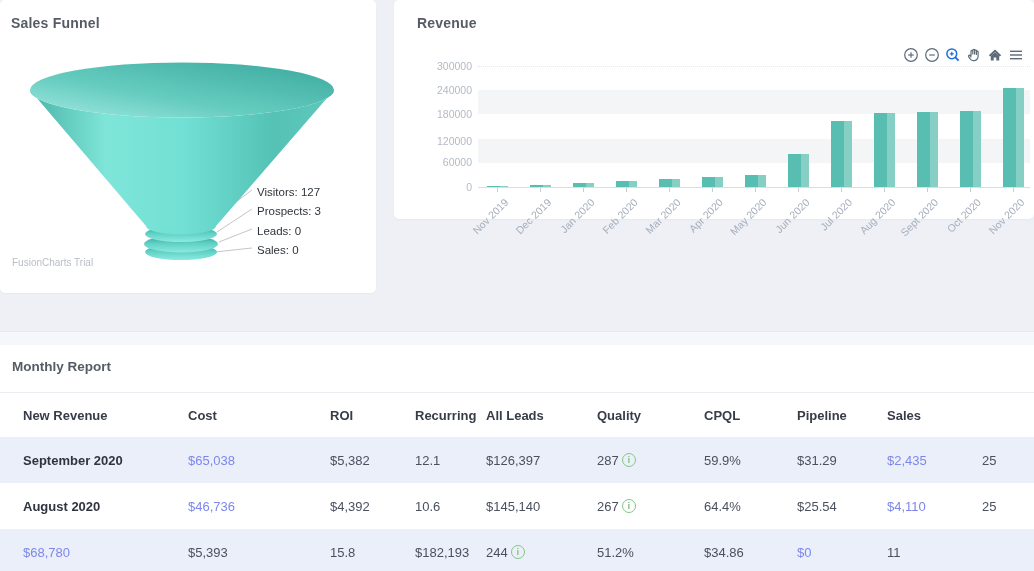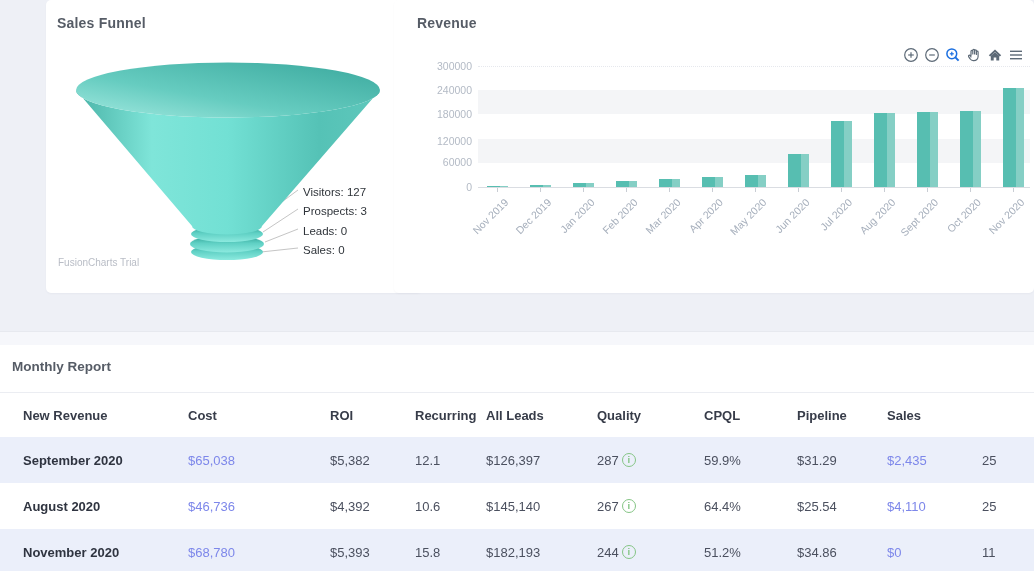--- a/index.html
+++ b/index.html
@@ -9,22 +9,22 @@
     background:#eef0f6;
     position:relative;
     overflow:hidden;
   }
   .page { position:absolute; inset:0; width:1034px; height:571px; }
 
   .card {
     position:absolute; top:0; background:#ffffff; border-radius:5px;
     box-shadow:0 1px 2px rgba(40,50,80,0.04);
   }
-  .funnel-card { left:0; width:376px; height:293px;margin-left:46px; }
-  .revenue-card { left:394px; width:640px; height:293px; }
+  .funnel-card { left:0; width:376px; height:293px; }
+  .revenue-card { left:394px; width:640px; height:219px; }
 
   .card-title {
     position:absolute; font-size:14px; font-weight:700; color:#565c66;
     letter-spacing:.2px;
   }
   .funnel-card .card-title { left:11px; top:15px; }
   .revenue-card .card-title { left:23px; top:15px; }
 
   
   .funnel-svg { position:absolute; left:0; top:0; }
@@ -266,21 +266,20 @@
           <div class="cell leads-wrap">
             <span>267</span>
             <span class="info-icon">i</span>
           </div>
           <div class="cell">64.4%</div>
           <div class="cell">$25.54</div>
           <div class="cell cell-link">$4,110</div>
           <div class="cell">25</div>
         </div>
         <div class="r-row r-data striped">
-          <div class="cell cell-month">November 2020</div>
           <div class="cell cell-link">$68,780</div>
           <div class="cell">$5,393</div>
           <div class="cell">15.8</div>
           <div class="cell">$182,193</div>
           <div class="cell leads-wrap">
             <span>244</span>
             <span class="info-icon">i</span>
           </div>
           <div class="cell">51.2%</div>
           <div class="cell">$34.86</div>

